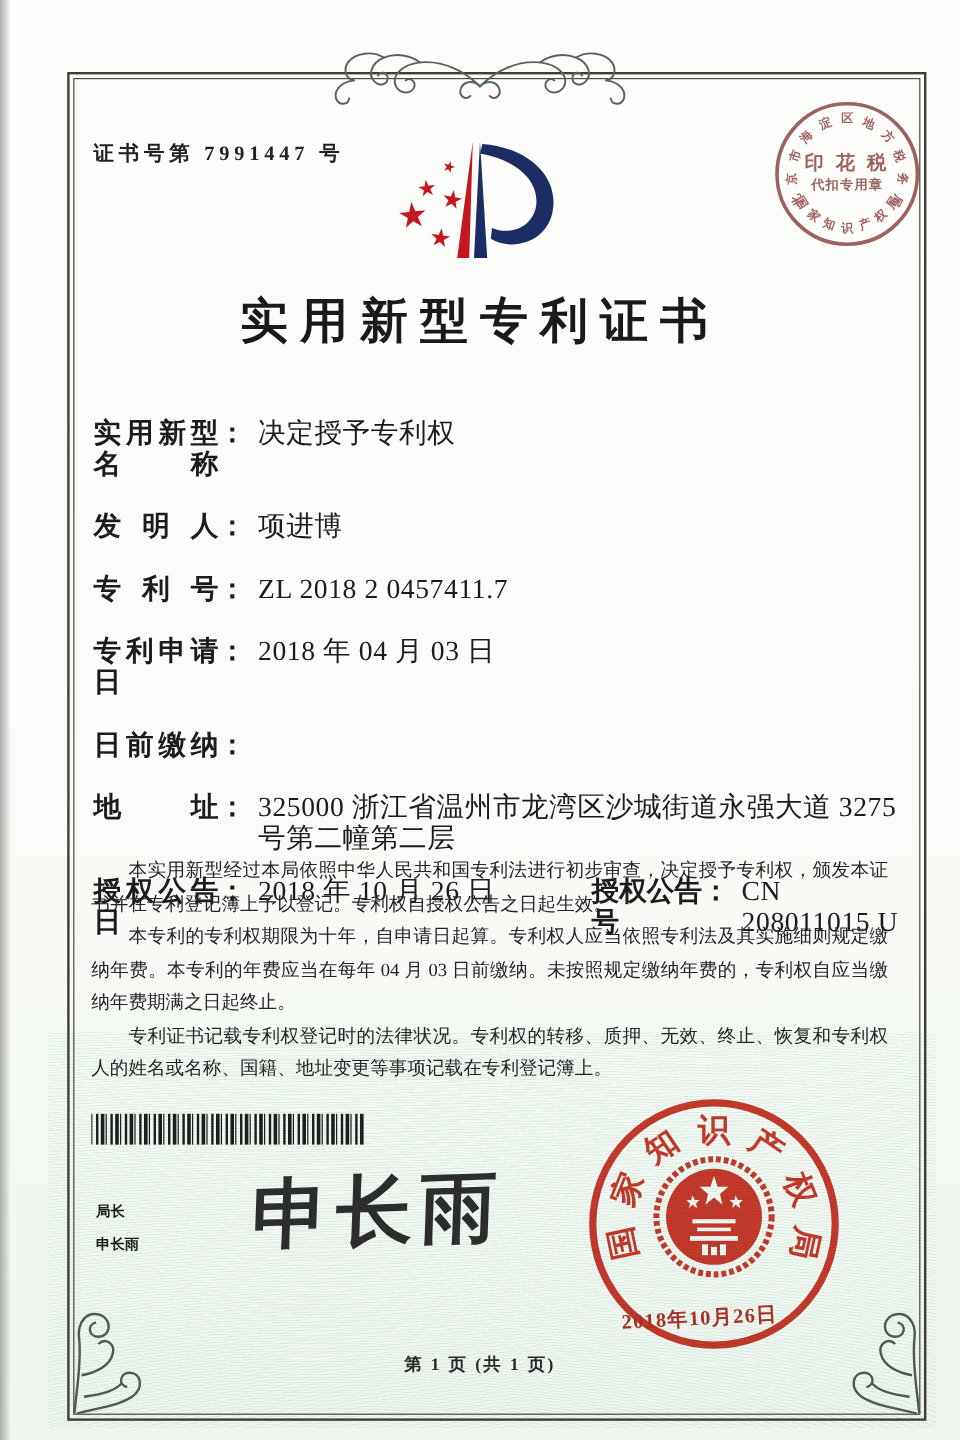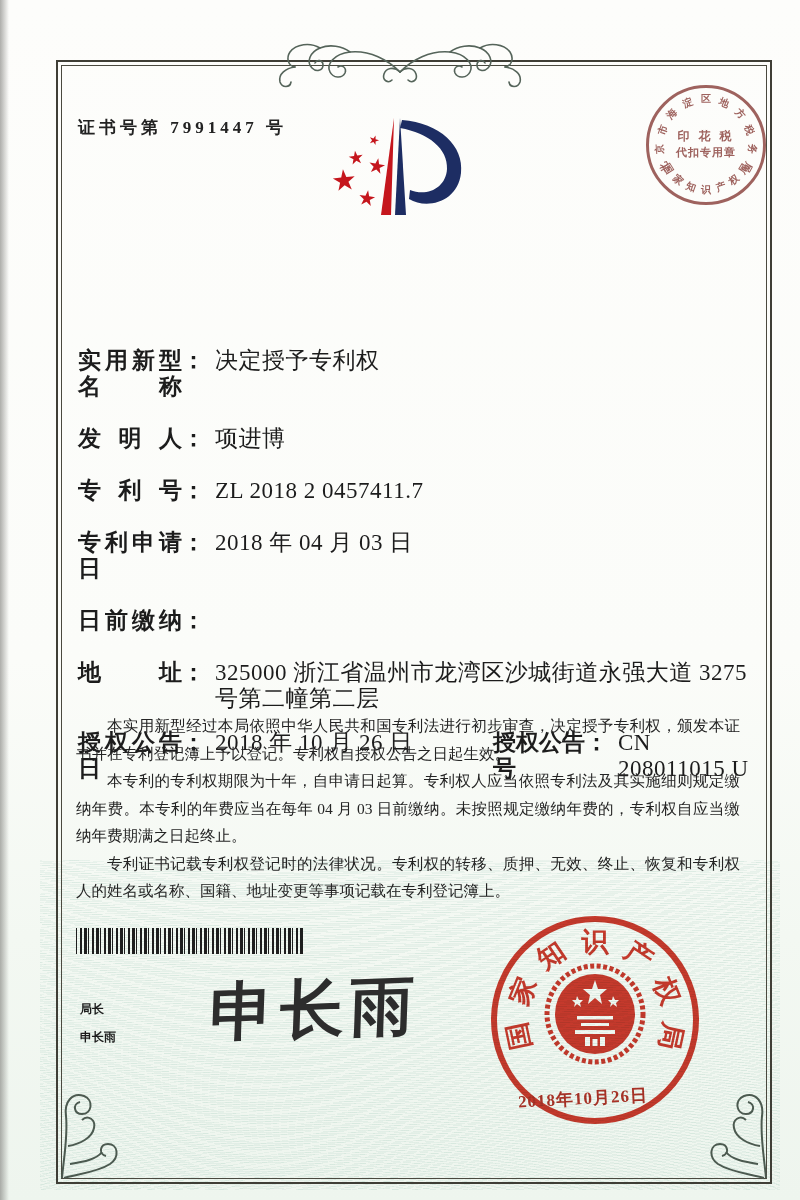--- a/index.html
+++ b/index.html
@@ -24,21 +24,21 @@
   .corner.br{right:30px;bottom:18px;transform:scaleX(-1);}
 
   .cert-no{position:absolute;left:78px;top:116px;font-size:17px;font-weight:bold;
     letter-spacing:4px;color:#222;}
 
   
   .stamp{position:absolute;left:645px;top:84px;width:122px;height:122px;opacity:.85;color:#8e4843;}
   .stamp .ring-border{position:absolute;inset:1px;border:3px solid #8e4843;border-radius:50%;}
   .stamp .ctr{position:absolute;left:0;right:0;top:50%;transform:translateY(-52%);
     text-align:center;font-weight:bold;line-height:1.45;}
-  .stamp .ctr .l1{font-size:12px;letter-spacing:3px;text-align:center;}
+  .stamp .ctr .l1{font-size:16px;letter-spacing:3px;text-align:center;}
   .stamp .ctr .l2{font-size:11px;letter-spacing:1px;}
   .stamp span{font-weight:bold;}
 
   
   .logo{position:absolute;left:312px;top:108px;width:176px;height:130px;}
   .logo .star{position:absolute;color:#c5161d;line-height:1;}
 
   .title{position:absolute;left:0;right:0;top:240px;text-align:center;
     font-size:40px;font-weight:bold;letter-spacing:10px;color:#1a1a1a;}
 
@@ -157,20 +157,21 @@
       <path d="M88,10 L83,107 L94,107 Z" fill="#1d2d63"></path>
       <path d="M90,12 C128,15 152,38 149,65 C146,94 115,102 97,91 L98,82 C115,89 134,80 135,61 C136,41 117,25 88,20 Z" fill="#1d2d63"></path>
     </svg>
     <span class="star" style="left:62px;top:32px;font-size:11px;transform:translate(-50%,-50%) rotate(18deg);">★</span>
     <span class="star" style="left:44px;top:50px;font-size:16px;transform:translate(-50%,-50%) rotate(-8deg);">★</span>
     <span class="star" style="left:65px;top:58px;font-size:18px;transform:translate(-50%,-50%) rotate(10deg);">★</span>
     <span class="star" style="left:32px;top:72px;font-size:25px;transform:translate(-50%,-50%) rotate(-6deg);">★</span>
     <span class="star" style="left:55px;top:90px;font-size:18px;transform:translate(-50%,-50%) rotate(8deg);">★</span>
   </div>
 
+  <div class="title">实用新型专利证书</div>
 
   <div class="fields">
     <div class="frow">
       <span class="flabel">实用新型名称</span>
         <span class="fcolon">：</span>
       <span class="fvalue">决定授予专利权</span>
     </div>
     <div class="frow">
       <span class="flabel">发明人</span>
         <span class="fcolon">：</span>
@@ -302,13 +303,14 @@
       <rect x="34" y="54" width="36" height="3.5" fill="#fff"></rect>
       <rect x="38" y="61" width="28" height="3" fill="#fff"></rect>
       <rect x="32" y="68" width="40" height="4" fill="#fff"></rect>
       <rect x="42" y="75" width="5" height="9" fill="#fff"></rect>
       <rect x="57" y="75" width="5" height="9" fill="#fff"></rect>
       <rect x="49.5" y="77" width="5" height="7" fill="#fff"></rect>
     </svg>
     <div class="seal-date">2018年10月26日</div>
   </div>
 
+  <div class="page-indicator">第 1 页 (共 1 页)</div>
 </div>
 
 </body></html>

